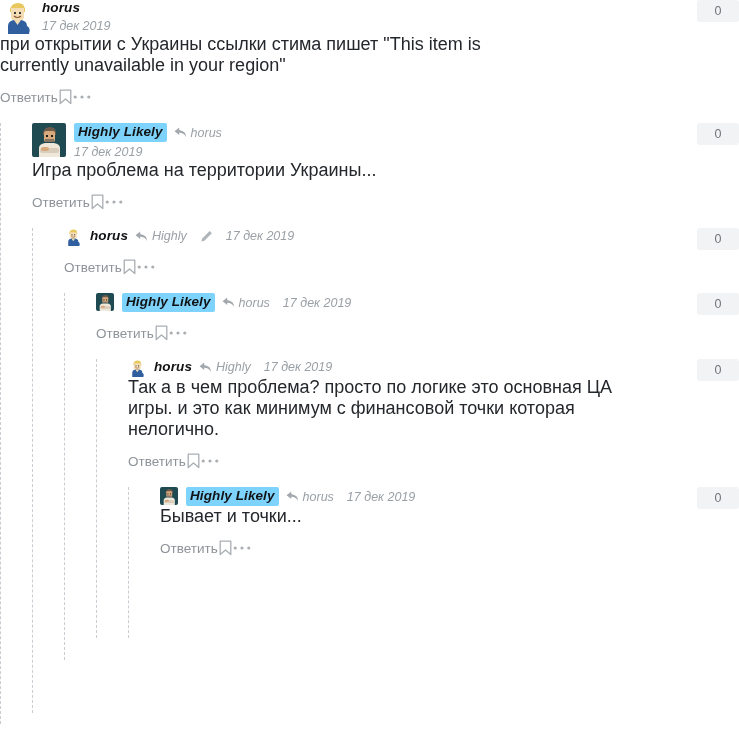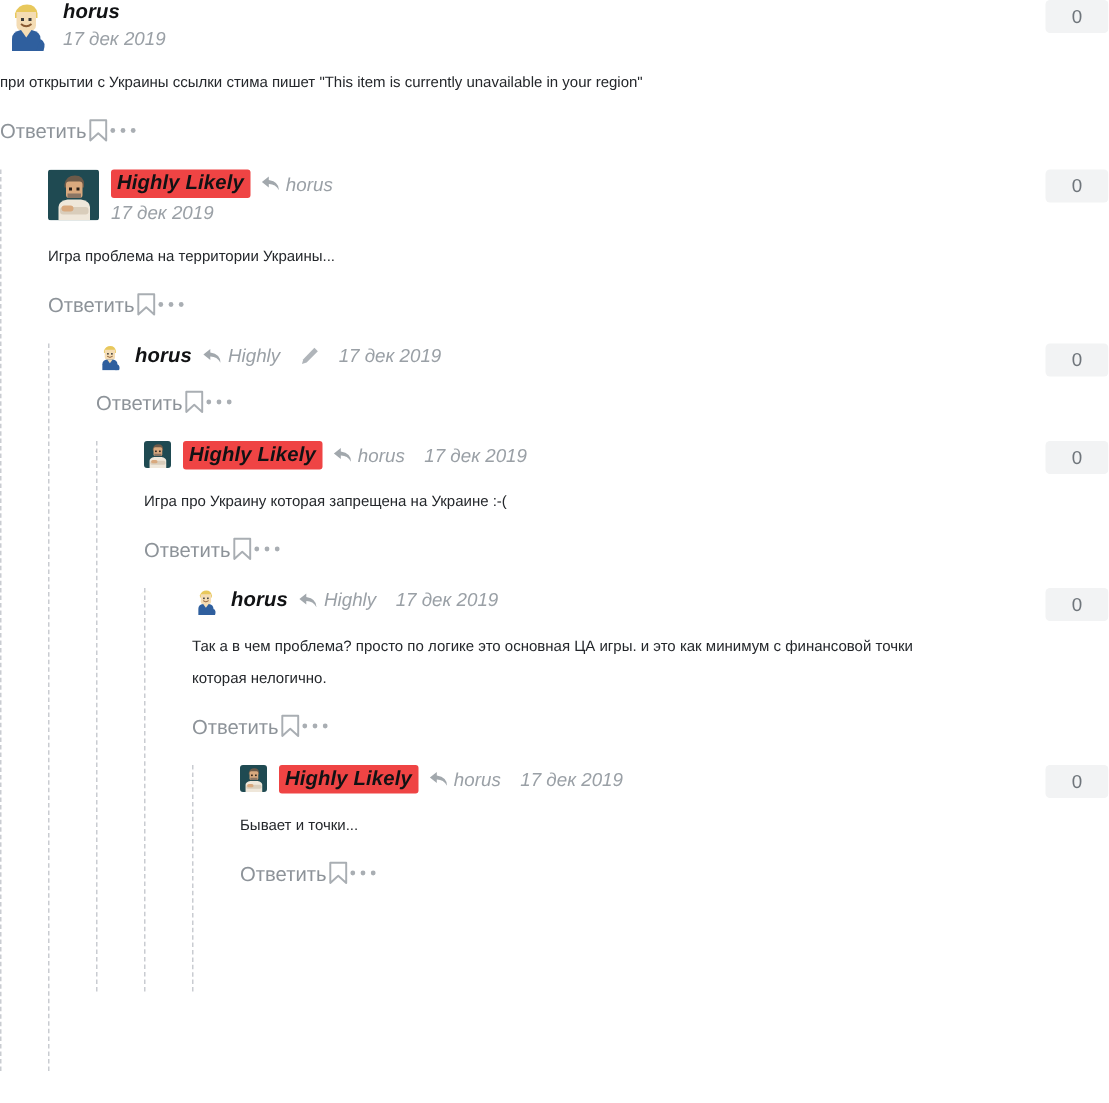--- a/index.html
+++ b/index.html
@@ -74,21 +74,21 @@
     font-style: italic;
   }
 
   .uname {
     font-size: 13.5px;
     font-weight: bold;
     color: #111214;
     letter-spacing: 0.1px;
   }
   .uname.hl {
-    background: #ef4444;
+    background: #7dd3fc;
     padding: 1px 4px 2px 4px;
     border-radius: 2px;
   }
 
   .reply-to {
     display: inline-flex;
     align-items: center;
     gap: 4px;
     font-size: 12.5px;
     color: #9aa0a6;
@@ -98,24 +98,23 @@
   .date {
     font-size: 12.5px;
     color: #9aa0a6;
     white-space: nowrap;
   }
 
   .icon { display: inline-block; line-height: 0; vertical-align: middle; }
 
   
   .c-body {
-    font-size: 10px;
+    font-size: 18px;
     line-height: 21px;
     color: #24272b;
-    margin-top: 11px;
     max-width: 500px;
   }
 
   
   .c-actions {
     display: flex;
     align-items: center;
     gap: 1px;
     margin-top: 13px;
   }
@@ -305,21 +304,20 @@
                           <span class="reply-to">
                             <span class="icon"><svg width="13" height="11" viewBox="0 0 13 11">
                                 <path d="M5.2 0.6 L0.6 4.3 L5.2 8.0 L5.2 5.7 Q9.6 5.6 12 9.9 Q12.2 4.2 5.2 3.0 Z" fill="#a2a8ad"></path>
                               </svg></span>
                             <span class="rt-name">horus</span>
                           </span>
                           <span class="date" style="margin-left: 6px;">17 дек 2019</span>
                         </div>
                       </div>
                     </div>
-                    <div class="c-body">Игра про Украину которая запрещена на Украине :-(</div>
                     <div class="c-actions">
                       <span class="act-reply">Ответить</span>
                       <span class="act-icon"><svg width="13" height="16" viewBox="0 0 13 16">
                           <path d="M1.2 1.2 L11.8 1.2 L11.8 14.6 L6.5 9.9 L1.2 14.6 Z" fill="none" stroke="#a9aeb3" stroke-width="1.3" stroke-linejoin="round"></path>
                         </svg></span>
                       <span class="act-icon"><svg width="18" height="6" viewBox="0 0 18 6">
                           <circle cx="2.2" cy="3" r="1.6" fill="#a9aeb3"></circle>
                           <circle cx="9" cy="3" r="1.6" fill="#a9aeb3"></circle>
                           <circle cx="15.8" cy="3" r="1.6" fill="#a9aeb3"></circle>
                         </svg></span>

